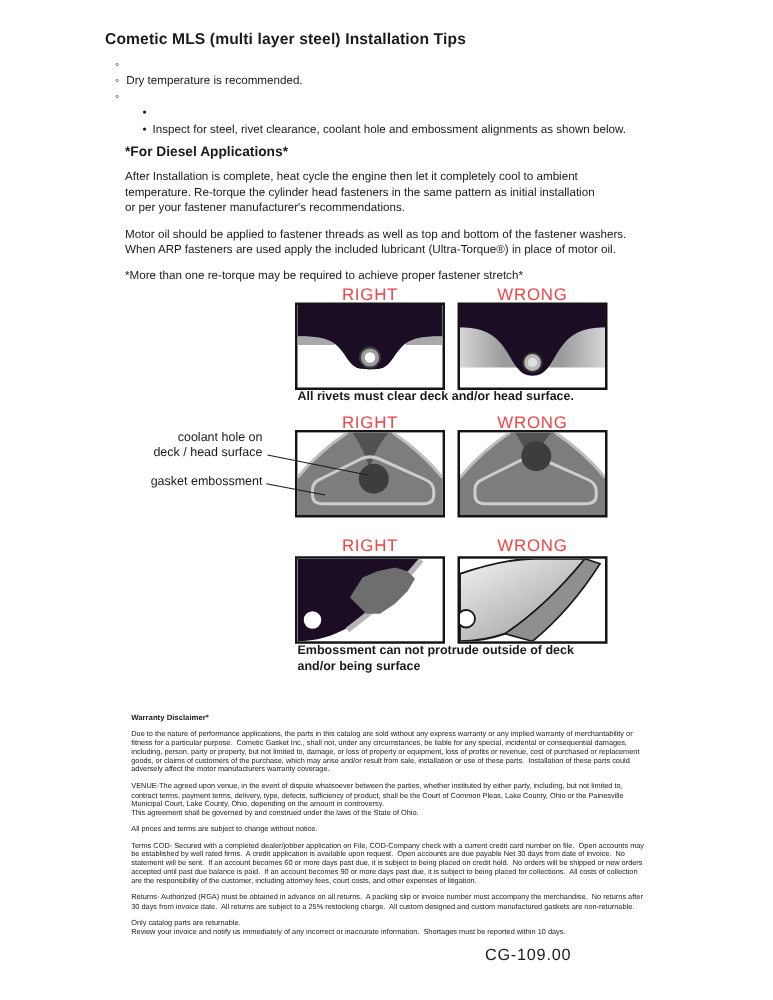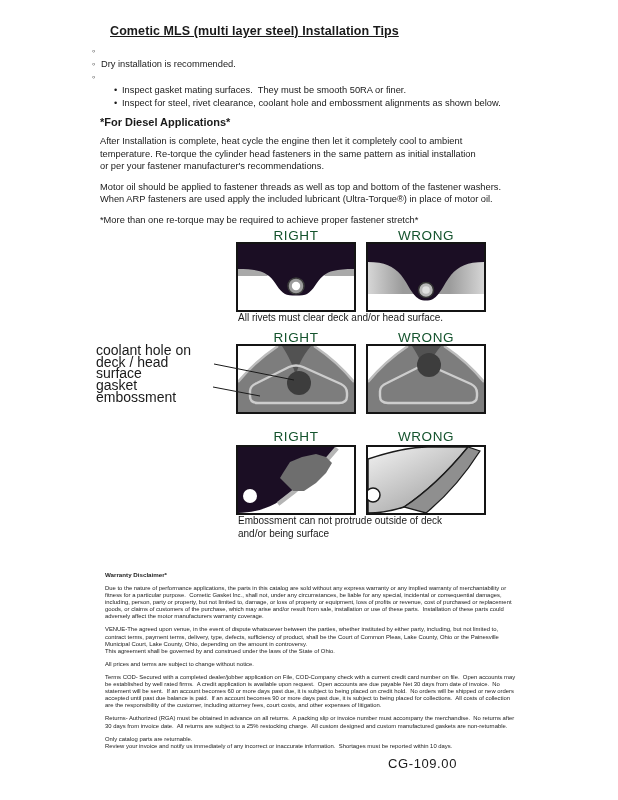--- a/index.html
+++ b/index.html
@@ -2,67 +2,66 @@
 <html><head>
 <meta charset="utf-8">
 <style>
   html,body{margin:0;padding:0;background:#ffffff;}
   .page{
     position:relative;width:618px;height:800px;background:#ffffff;
     font-family:"Liberation Sans", sans-serif;color:#1a1a1a;overflow:hidden;
   }
   .abs{position:absolute;}
   .doc-title{
-    left:110px;top:24px;font-size:12.5px;font-weight:bold;
-    text-decoration:underline;letter-spacing:0.1px;white-space:pre;
+    left:84px;top:24px;font-size:12.5px;font-weight:bold;
+    letter-spacing:0.1px;white-space:pre;
   }
   .bullets{left:92px;top:45px;font-size:9.3px;line-height:13px;}
   .brow{display:flex;white-space:pre;}
   .bmark{width:9px;flex:0 0 9px;}
   .brow.sub{margin-left:22px;}
   .brow.sub .bmark{width:8px;flex:0 0 8px;}
   .diesel{left:100px;top:116px;width:470px;font-size:9.3px;line-height:12.6px;}
   .diesel h2{margin:0 0 6px 0;font-size:11px;line-height:13px;}
   .diesel p{margin:0 0 8px 0;white-space:pre-line;}
   .fig-label{
     width:120px;text-align:center;font-size:13.5px;letter-spacing:0.6px;
-    color:#14532d;white-space:pre;
+    color:#ef4444;white-space:pre;
   }
-  .fig-caption{font-size:10px;line-height:13px;white-space:pre-line;}
+  .fig-caption{font-size:10px;line-height:13px;white-space:pre-line;font-weight:bold;}
   .panel{border:2px solid #141414;background:#fff;display:block;}
   .annotation{
-    width:114px;text-align:left;font-size:14px;line-height:11.5px;white-space:pre-line;
+    width:114px;text-align:right;font-size:10px;line-height:11.5px;white-space:pre-line;
   }
   .leaders{left:0;top:0;pointer-events:none;}
   .fine{left:105px;top:571px;width:480px;font-size:5.9px;line-height:7.1px;color:#222;}
   .fine h3{margin:0 0 7px 0;font-size:6.2px;line-height:7px;}
   .fine p{margin:0 0 6px 0;white-space:pre;}
   .doc-number{left:388px;top:756px;font-size:13px;letter-spacing:0.6px;white-space:pre;}
 </style>
 </head>
 <body>
 
 <div class="page">
 
   <div class="abs doc-title">Cometic MLS (multi layer steel) Installation Tips</div>
 
   <div class="abs bullets">
     <div class="brow">
       <span class="bmark">◦</span>
     </div>
     <div class="brow">
       <span class="bmark">◦</span>
-      <span>Dry installation is recommended.</span>
+      <span>Dry temperature is recommended.</span>
     </div>
     <div class="brow">
       <span class="bmark">◦</span>
     </div>
     <div class="brow sub">
       <span class="bmark">•</span>
-      <span>Inspect gasket mating surfaces.  They must be smooth 50RA or finer.</span>
     </div>
     <div class="brow sub">
       <span class="bmark">•</span>
       <span>Inspect for steel, rivet clearance, coolant hole and embossment alignments as shown below.</span>
     </div>
   </div>
 
   <div class="abs diesel">
     <h2>*For Diesel Applications*</h2>
     <p>After Installation is complete, heat cycle the engine then let it completely cool to ambient

